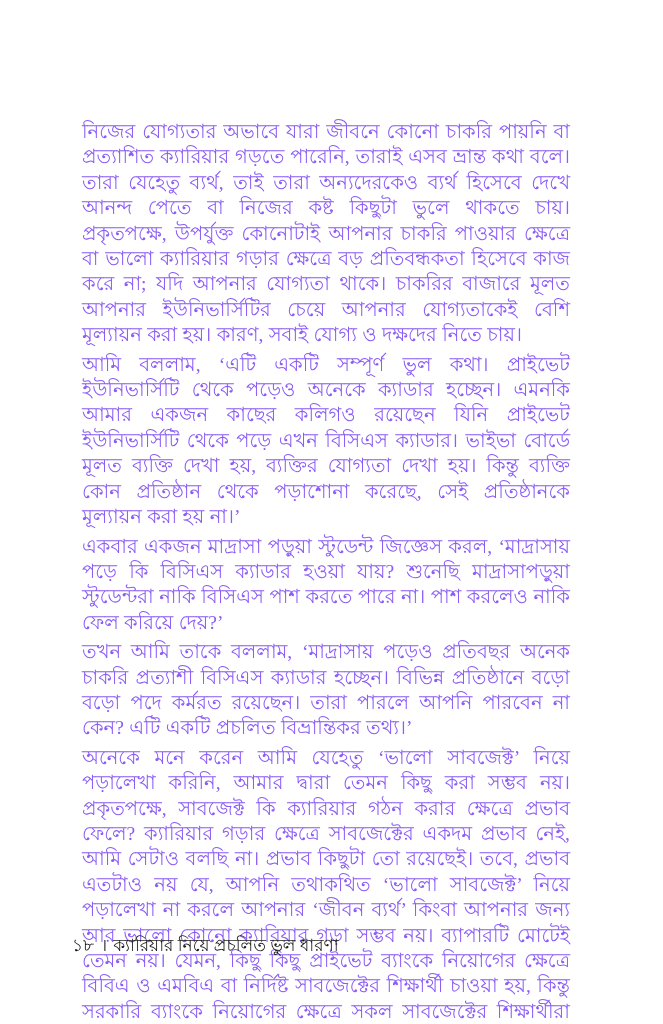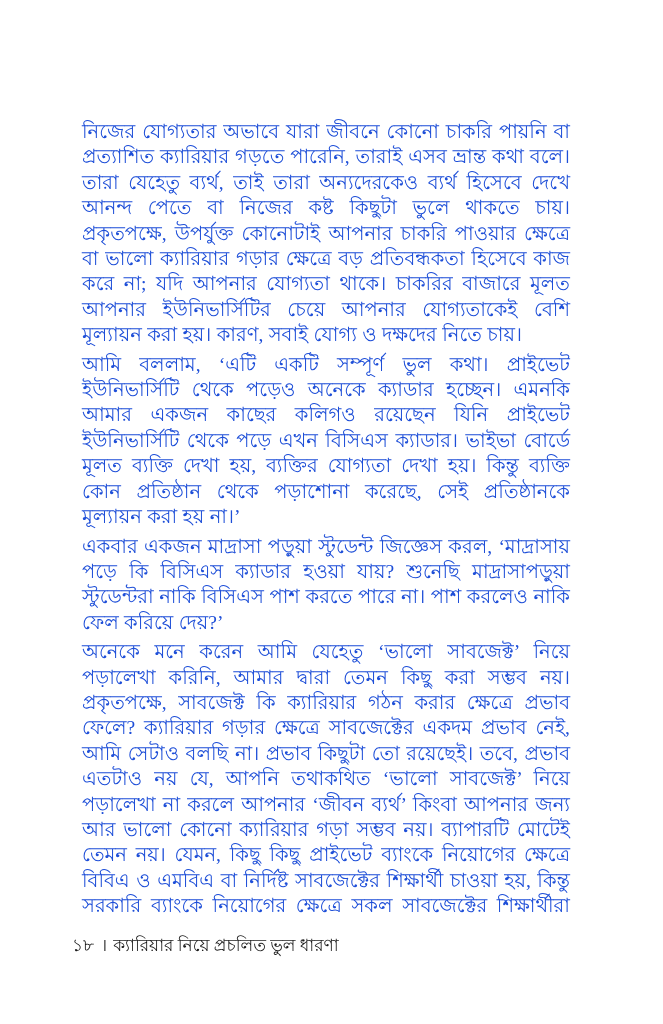--- a/index.html
+++ b/index.html
@@ -18,21 +18,21 @@
   .content {
     position: absolute;
     left: 82px;
     top: 119px;
     width: 504px;
   }
   .body-para {
     margin: 0 16px 4px 0;
     font-size: 19.5px;
     line-height: 25.4px;
-    color: #1d4ed8;
+    color: #8b5cf6;
     text-align: justify;
     text-justify: inter-word;
     word-spacing: 0.5px;
   }
   .body-para.continues {
     
     text-align-last: justify;
     margin-bottom: 0;
   }
   .page-footer {
@@ -50,20 +50,21 @@
 </style>
 </head>
 <body>
 
 <div class="page">
 
   <div class="content">
     <p class="body-para">নিজের যোগ্যতার অভাবে যারা জীবনে কোনো চাকরি পায়নি বা প্রত্যাশিত ক্যারিয়ার গড়তে পারেনি, তারাই এসব ভ্রান্ত কথা বলে। তারা যেহেতু ব্যর্থ, তাই তারা অন্যদেরকেও ব্যর্থ হিসেবে দেখে আনন্দ পেতে বা নিজের কষ্ট কিছুটা ভুলে থাকতে চায়। প্রকৃতপক্ষে, উপর্যুক্ত কোনোটাই আপনার চাকরি পাওয়ার ক্ষেত্রে বা ভালো ক্যারিয়ার গড়ার ক্ষেত্রে বড় প্রতিবন্ধকতা হিসেবে কাজ করে না; যদি আপনার যোগ্যতা থাকে। চাকরির বাজারে মূলত আপনার ইউনিভার্সিটির চেয়ে আপনার যোগ্যতাকেই বেশি মূল্যায়ন করা হয়। কারণ, সবাই যোগ্য ও দক্ষদের নিতে চায়।</p>
     <p class="body-para">আমি বললাম, ‘এটি একটি সম্পূর্ণ ভুল কথা। প্রাইভেট ইউনিভার্সিটি থেকে পড়েও অনেকে ক্যাডার হচ্ছেন। এমনকি আমার একজন কাছের কলিগও রয়েছেন যিনি প্রাইভেট ইউনিভার্সিটি থেকে পড়ে এখন বিসিএস ক্যাডার। ভাইভা বোর্ডে মূলত ব্যক্তি দেখা হয়, ব্যক্তির যোগ্যতা দেখা হয়। কিন্তু ব্যক্তি কোন প্রতিষ্ঠান থেকে পড়াশোনা করেছে, সেই প্রতিষ্ঠানকে মূল্যায়ন করা হয় না।’</p>
     <p class="body-para">একবার একজন মাদ্রাসা পড়ুয়া স্টুডেন্ট জিজ্ঞেস করল, ‘মাদ্রাসায় পড়ে কি বিসিএস ক্যাডার হওয়া যায়? শুনেছি মাদ্রাসাপড়ুয়া স্টুডেন্টরা নাকি বিসিএস পাশ করতে পারে না। পাশ করলেও নাকি ফেল করিয়ে দেয়?’</p>
+    <p class="body-para">তখন আমি তাকে বললাম, ‘মাদ্রাসায় পড়েও প্রতিবছর অনেক চাকরি প্রত্যাশী বিসিএস ক্যাডার হচ্ছেন। বিভিন্ন প্রতিষ্ঠানে বড়ো বড়ো পদে কর্মরত রয়েছেন। তারা পারলে আপনি পারবেন না কেন? এটি একটি প্রচলিত বিভ্রান্তিকর তথ্য।’</p>
     <p class="body-para continues">অনেকে মনে করেন আমি যেহেতু ‘ভালো সাবজেক্ট’ নিয়ে পড়ালেখা করিনি, আমার দ্বারা তেমন কিছু করা সম্ভব নয়। প্রকৃতপক্ষে, সাবজেক্ট কি ক্যারিয়ার গঠন করার ক্ষেত্রে প্রভাব ফেলে? ক্যারিয়ার গড়ার ক্ষেত্রে সাবজেক্টের একদম প্রভাব নেই, আমি সেটাও বলছি না। প্রভাব কিছুটা তো রয়েছেই। তবে, প্রভাব এতটাও নয় যে, আপনি তথাকথিত ‘ভালো সাবজেক্ট’ নিয়ে পড়ালেখা না করলে আপনার ‘জীবন ব্যর্থ’ কিংবা আপনার জন্য আর ভালো কোনো ক্যারিয়ার গড়া সম্ভব নয়। ব্যাপারটি মোটেই তেমন নয়। যেমন, কিছু কিছু প্রাইভেট ব্যাংকে নিয়োগের ক্ষেত্রে বিবিএ ও এমবিএ বা নির্দিষ্ট সাবজেক্টের শিক্ষার্থী চাওয়া হয়, কিন্তু সরকারি ব্যাংকে নিয়োগের ক্ষেত্রে সকল সাবজেক্টের শিক্ষার্থীরা</p>
   </div>
 
   <div class="page-footer">
     <span>১৮</span><span class="sep">।</span><span>ক্যারিয়ার নিয়ে প্রচলিত ভুল ধারণা</span>
   </div>
 
 </div>
 
 </body></html>

